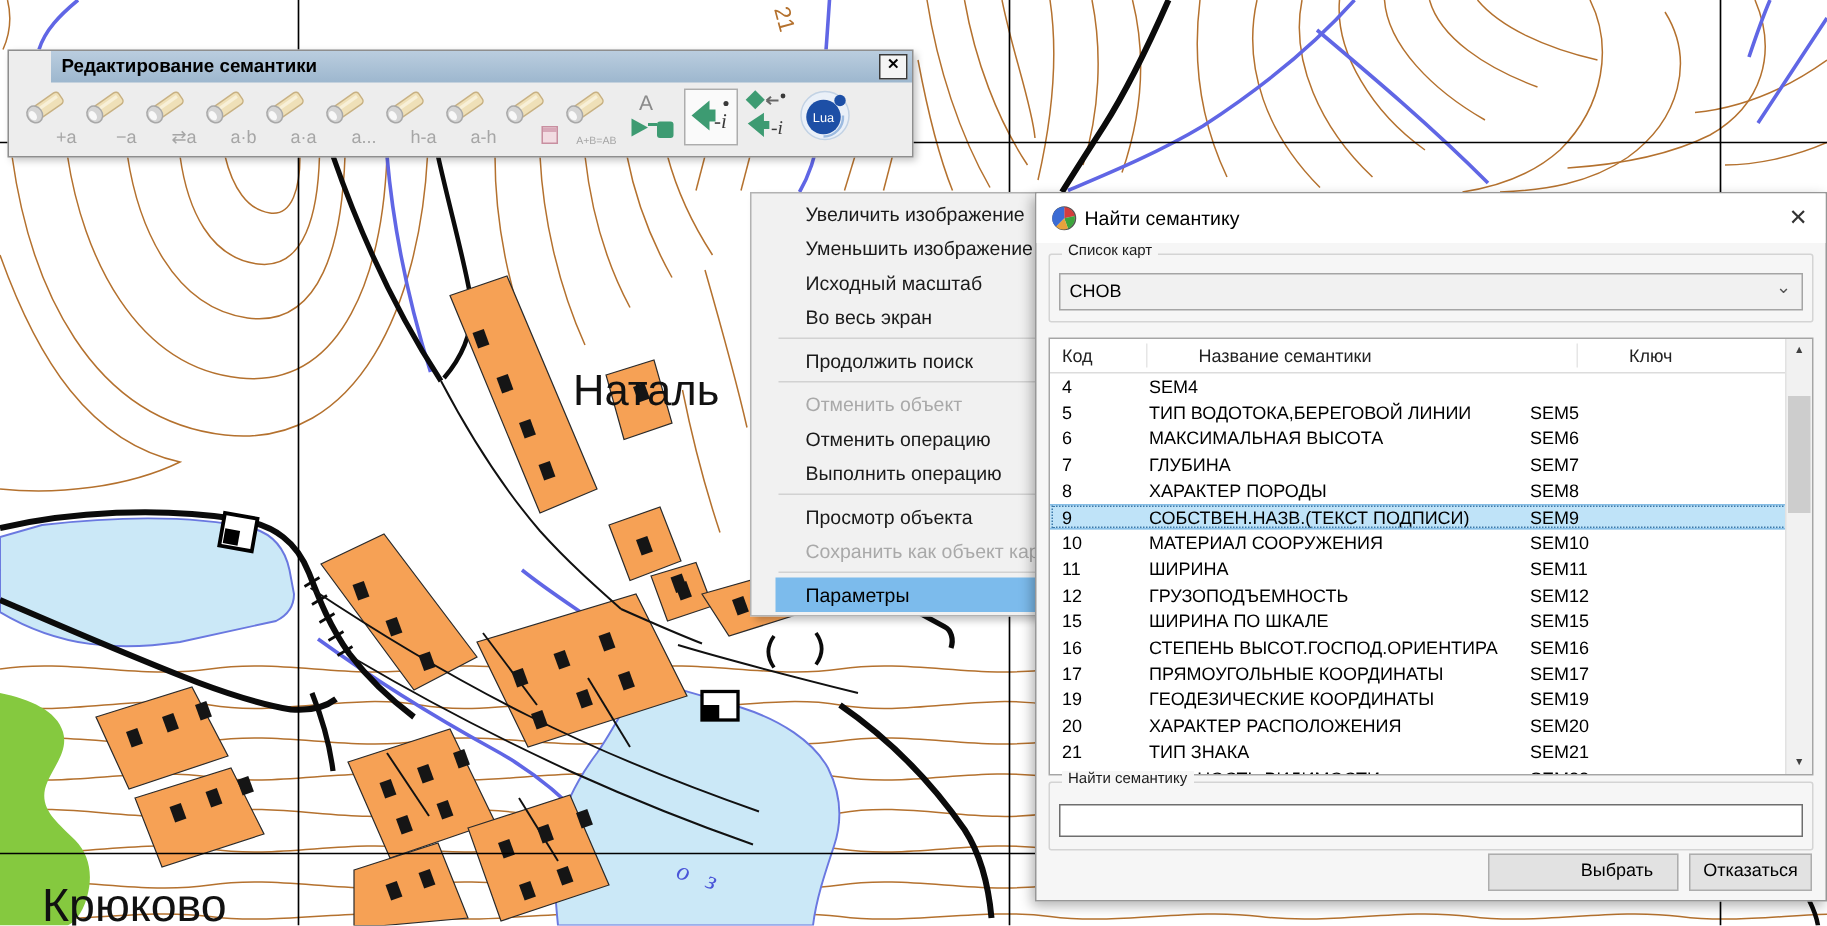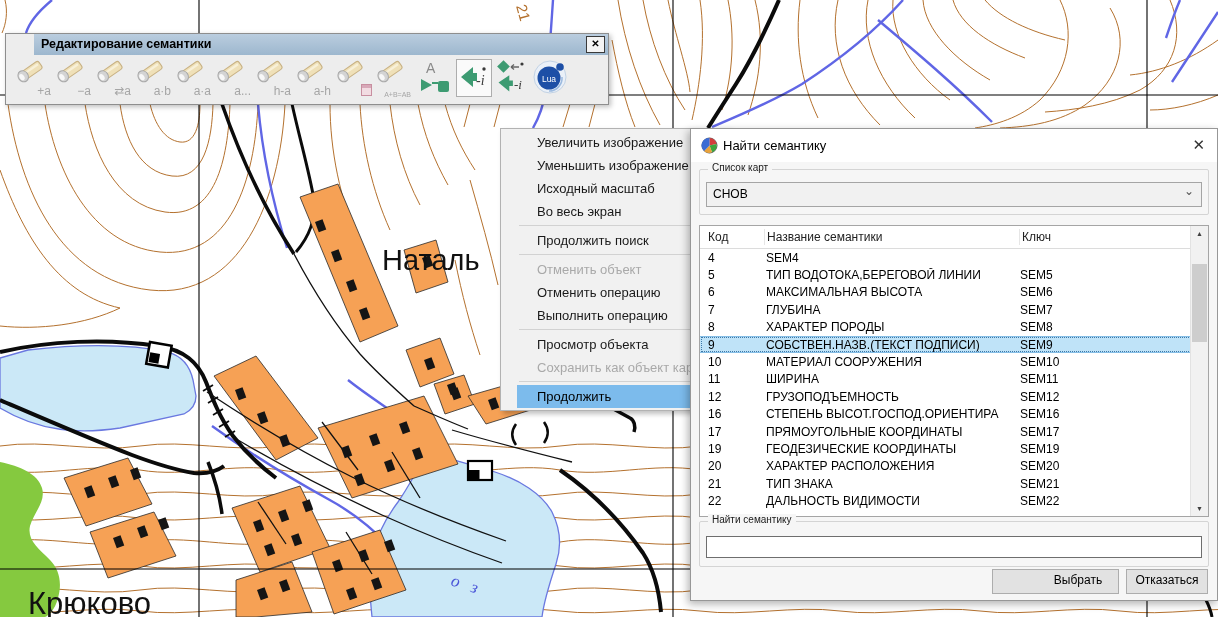--- a/index.html
+++ b/index.html
@@ -35,21 +35,21 @@
   .dlg .dtitle{height:33px;background:#FFFFFF;position:relative;}
   .dlg .dtitle .txt{position:absolute;left:32px;top:9px;font-size:13px;color:#000;}
   .dlg .dtitle .dicon{position:absolute;left:10px;top:8px;}
   .dlg .dclose{position:absolute;right:12px;top:7px;font-size:15px;color:#333;cursor:default;}
   .grp{position:absolute;left:8px;right:8px;border:1px solid #D4D4D4;border-radius:2px;}
   .grp>.glabel{position:absolute;top:-8px;left:8px;background:#F6F6F6;padding:0 4px;font-size:10px;color:#1a1a1a;}
   .combo{position:absolute;left:6px;right:6px;top:12px;height:23px;background:#F1F1F1;border:1px solid #A5A5A5;
          font-size:12px;line-height:23px;padding-left:6px;color:#000;}
   .combo .chev{position:absolute;right:7px;top:-3px;color:#555;font-size:12px;}
   .tablebox{position:absolute;left:8px;top:96px;right:8px;height:290px;background:#fff;border:1px solid #A5A5A5;overflow:hidden;}
-  .thead{display:flex;height:22px;border-bottom:1px solid #DCDCDC;font-size:12px;color:#222;align-items:center;background:#fff;}
+  .thead{display:flex;height:22px;border-bottom:1px solid #DCDCDC;font-size:12px;color:#222;align-items:center;background:#fff;gap:32px;}
   .tr{display:flex;height:17.4px;font-size:12px;color:#000;align-items:center;}
   .tr.selrow{background:#BFE3F8;border-top:1px solid #86BEE6;border-bottom:1px solid #86BEE6;
              outline:1px dotted #3C78A8;outline-offset:-2px;height:15.4px;}
   .c-code{width:56px;padding-left:8px;flex:0 0 auto;}
   .c-name{width:252px;padding-left:2px;flex:0 0 auto;white-space:nowrap;overflow:hidden;}
   .c-key{flex:1;padding-left:2px;}
   .thead .c-code,.thead .c-name{border-right:1px solid #E6E6E6;height:16px;line-height:16px;}
   .vscroll{position:absolute;right:0;top:0;bottom:0;width:17px;background:#F1F1F1;border-left:1px solid #E2E2E2;}
   .vscroll .up,.vscroll .dn{position:absolute;left:0;width:17px;height:15px;font-size:7px;color:#404040;text-align:center;line-height:15px;}
   .vscroll .up{top:0;} .vscroll .dn{bottom:0;}
@@ -400,21 +400,21 @@
     <div class="sep"></div>
     <div class="mi">Продолжить поиск</div>
     <div class="sep"></div>
     <div class="mi dis">Отменить объект</div>
     <div class="mi">Отменить операцию</div>
     <div class="mi">Выполнить операцию</div>
     <div class="sep"></div>
     <div class="mi">Просмотр объекта</div>
     <div class="mi dis">Сохранить как объект карты</div>
     <div class="sep"></div>
-    <div class="mi hl">Продолжить</div>
+    <div class="mi hl">Параметры</div>
   </div>
 
 <div class="dlg">
   <div class="dtitle">
     <svg class="dicon" width="17" height="17" viewBox="0 0 17 17">
       <circle cx="8.5" cy="8.5" r="7.5" fill="#E8E8E8" stroke="#555" stroke-width="1"></circle>
       <path d="M 8.5,8.5 L 8.5,1 A 7.5,7.5 0 0 1 15.5,7 Z" fill="#D43C3C"></path>
       <path d="M 8.5,8.5 L 15.5,7 A 7.5,7.5 0 0 1 11,15.3 Z" fill="#3CA53C"></path>
       <path d="M 8.5,8.5 L 11,15.3 A 7.5,7.5 0 0 1 3,14 Z" fill="#E8A23C"></path>
       <path d="M 8.5,8.5 L 3,14 A 7.5,7.5 0 0 1 8.5,1 Z" fill="#3C6CD4"></path>
@@ -476,20 +476,25 @@
           <div class="c-code">11</div>
           <div class="c-name">ШИРИНА</div>
           <div class="c-key">SEM11</div>
         </div>
         <div class="tr">
           <div class="c-code">12</div>
           <div class="c-name">ГРУЗОПОДЪЕМНОСТЬ</div>
           <div class="c-key">SEM12</div>
         </div>
         <div class="tr">
+          <div class="c-code">15</div>
+          <div class="c-name">ШИРИНА ПО ШКАЛЕ</div>
+          <div class="c-key">SEM15</div>
+        </div>
+        <div class="tr">
           <div class="c-code">16</div>
           <div class="c-name">СТЕПЕНЬ ВЫСОТ.ГОСПОД.ОРИЕНТИРА</div>
           <div class="c-key">SEM16</div>
         </div>
         <div class="tr">
           <div class="c-code">17</div>
           <div class="c-name">ПРЯМОУГОЛЬНЫЕ КООРДИНАТЫ</div>
           <div class="c-key">SEM17</div>
         </div>
         <div class="tr">

